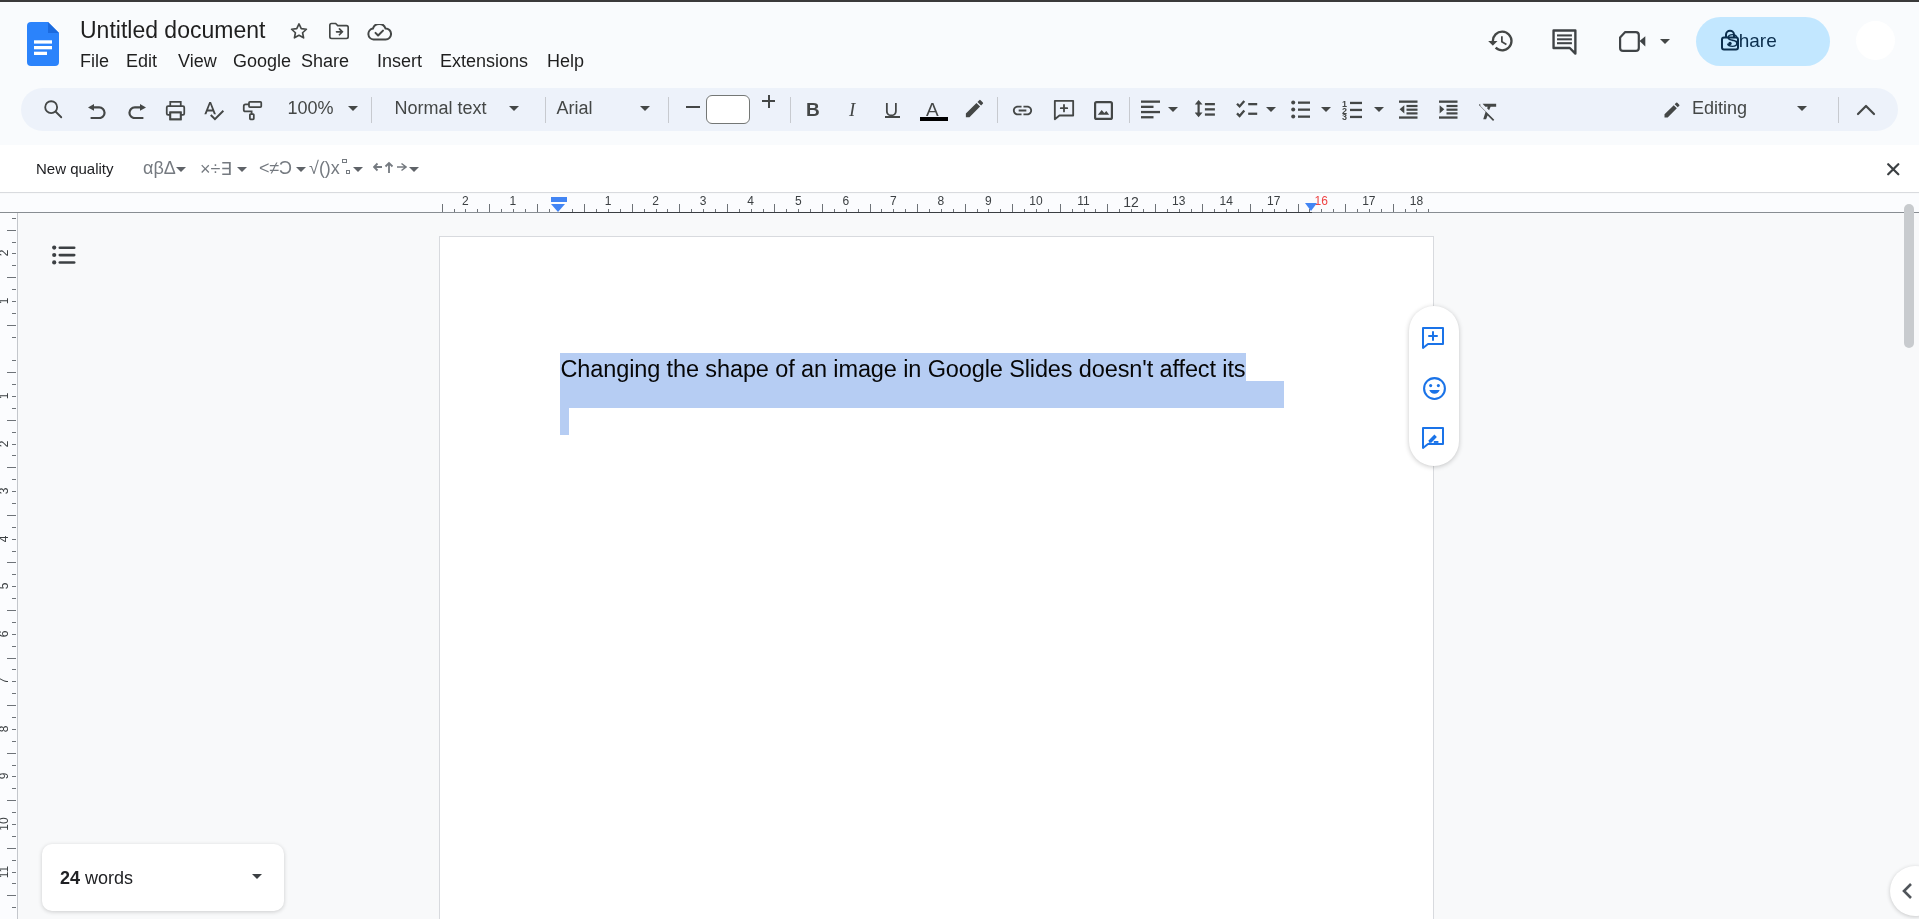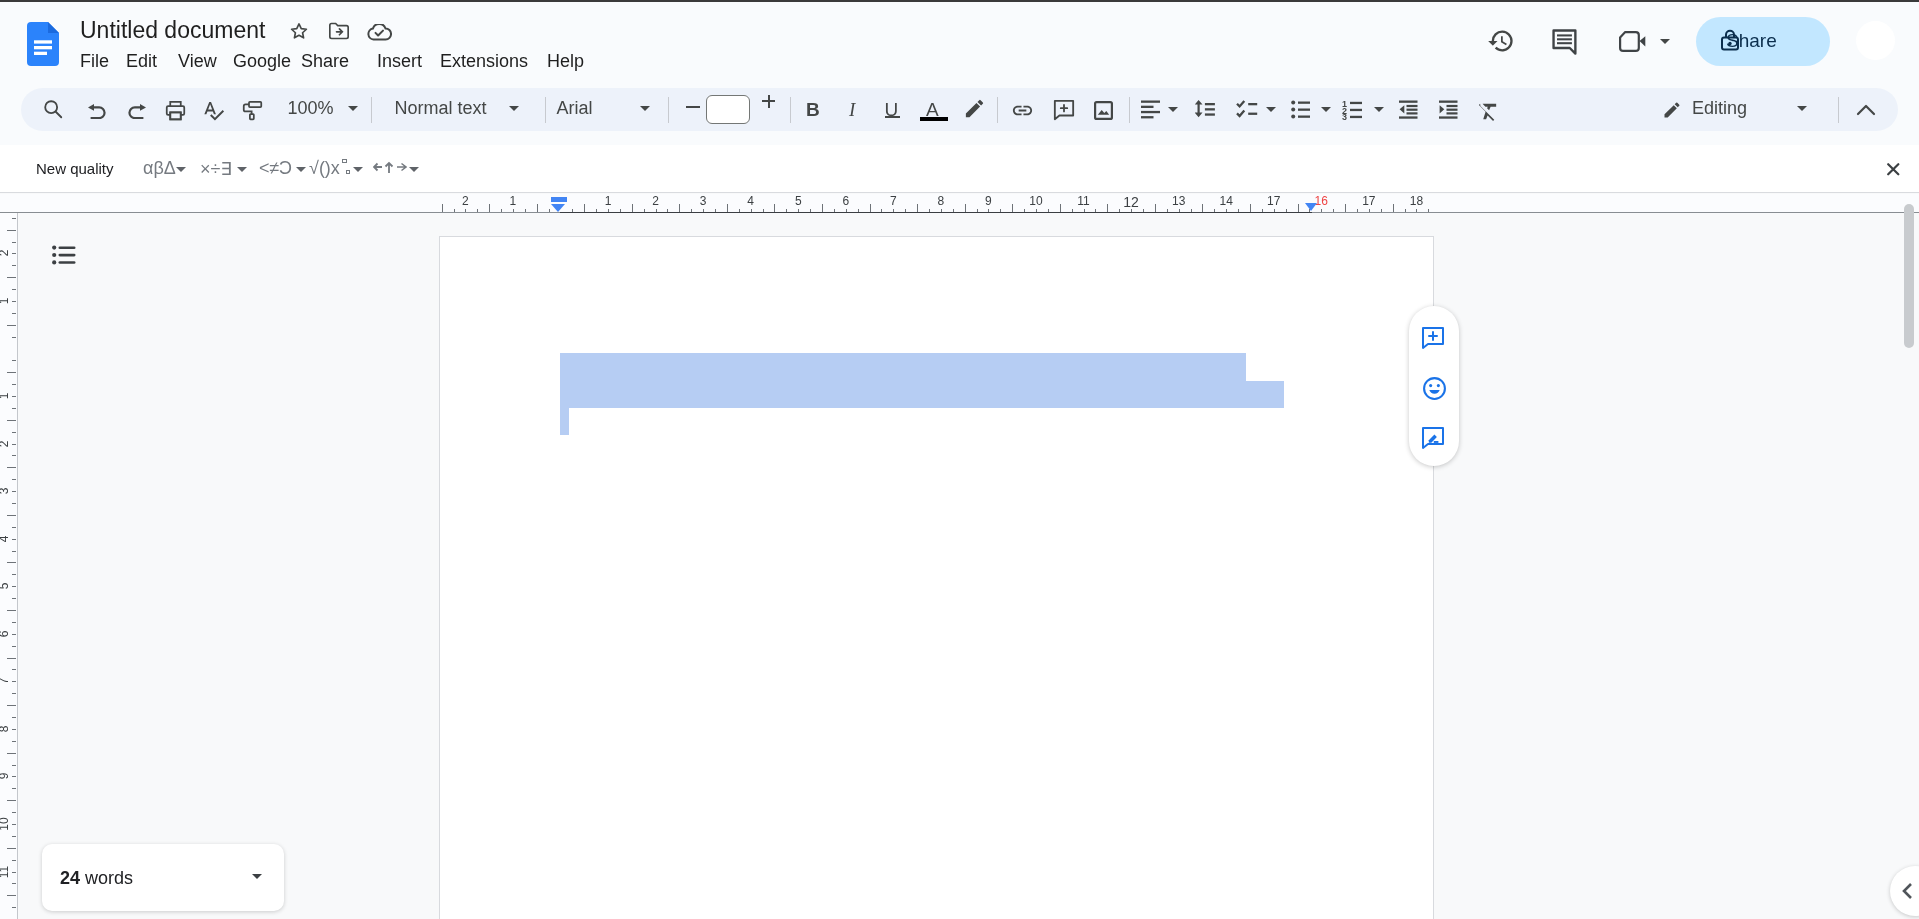--- a/index.html
+++ b/index.html
@@ -438,21 +438,21 @@
     <circle cx="3.2" cy="12" r="2.1"></circle>
     <rect x="7.5" y="10.8" width="17" height="2.6" rx="1.3"></rect>
     <circle cx="3.2" cy="19.4" r="2.1"></circle>
     <rect x="7.5" y="18.2" width="17" height="2.6" rx="1.3"></rect>
   </svg>
 
   <div class="abs" style="left:560px;top:353.2px;width:686px;height:28.2px;background:#b6cdf3;"></div>
   <div class="abs" style="left:560px;top:381.4px;width:723.5px;height:27px;background:#b6cdf3;"></div>
   <div class="abs" style="left:560px;top:408.4px;width:9px;height:26.6px;background:#b6cdf3;"></div>
   <div class="abs" style="left:560.5px;top:355.8px;width:780px;font-size:23.5px;line-height:27.4px;color:#060606;">
-    <br>
+    <span style="letter-spacing:-0.115px;">Changing the shape of an image in Google Slides doesn't affect its</span><br>
   </div>
 
   <div class="abs" style="left:1409px;top:306px;width:50px;height:160px;border-radius:25px;background:#ffffff;box-shadow:0 1px 5px rgba(0,0,0,0.22);"></div>
 
   <svg class="abs" style="left:1421px;top:326px" width="24" height="24" viewBox="0 0 24 24" fill="none" stroke="#1a73e8" stroke-width="2">
     <path d="M2 2 h20 v16 H7 l-5 4 Z" stroke-linejoin="round"></path>
     <path d="M12 6 v8 M8 10 h8" stroke-linecap="round"></path>
   </svg>
 
   <svg class="abs" style="left:1421.5px;top:375.5px" width="25" height="25" viewBox="0 0 24 24" fill="none" stroke="#1a73e8" stroke-width="2">

